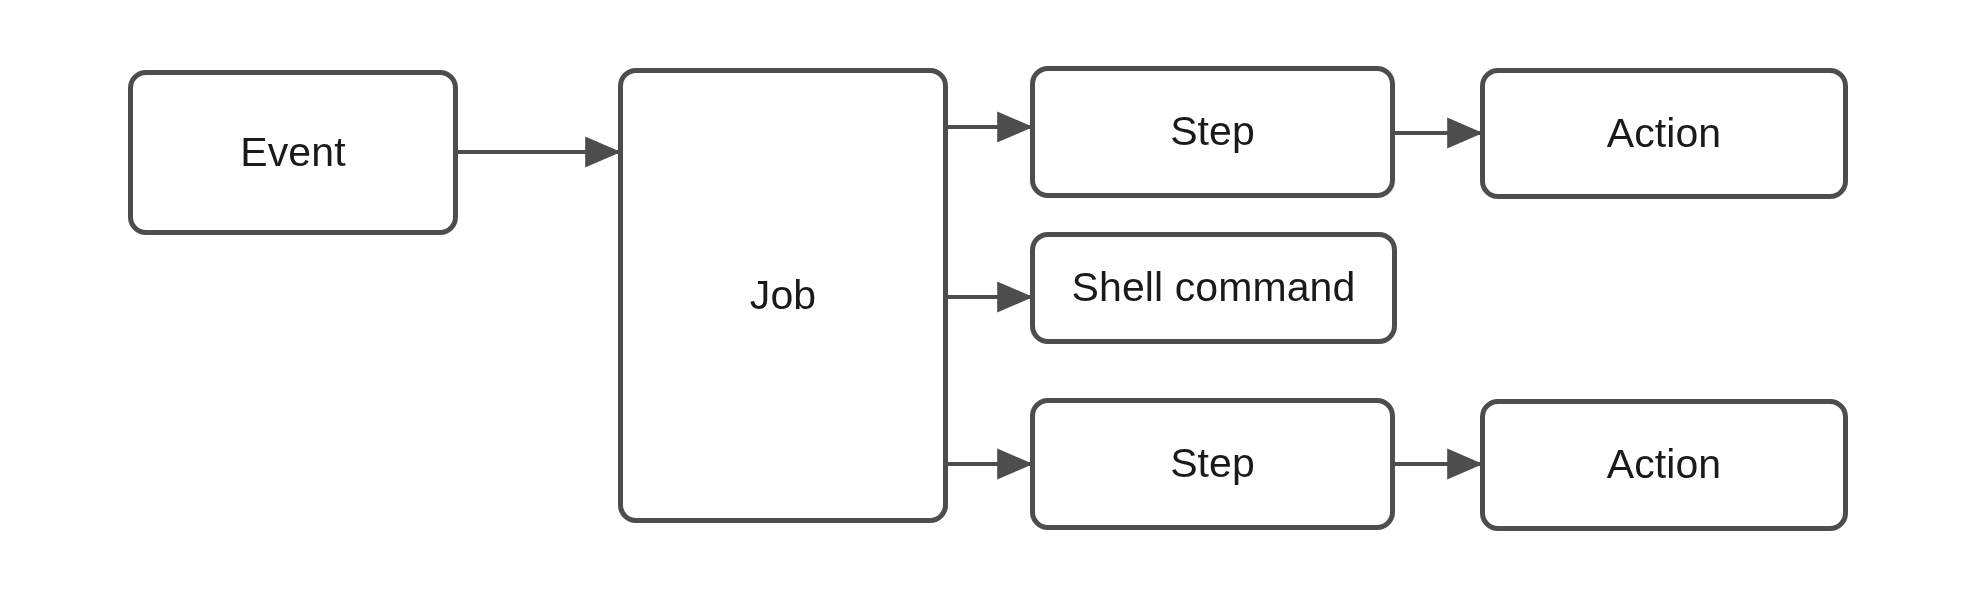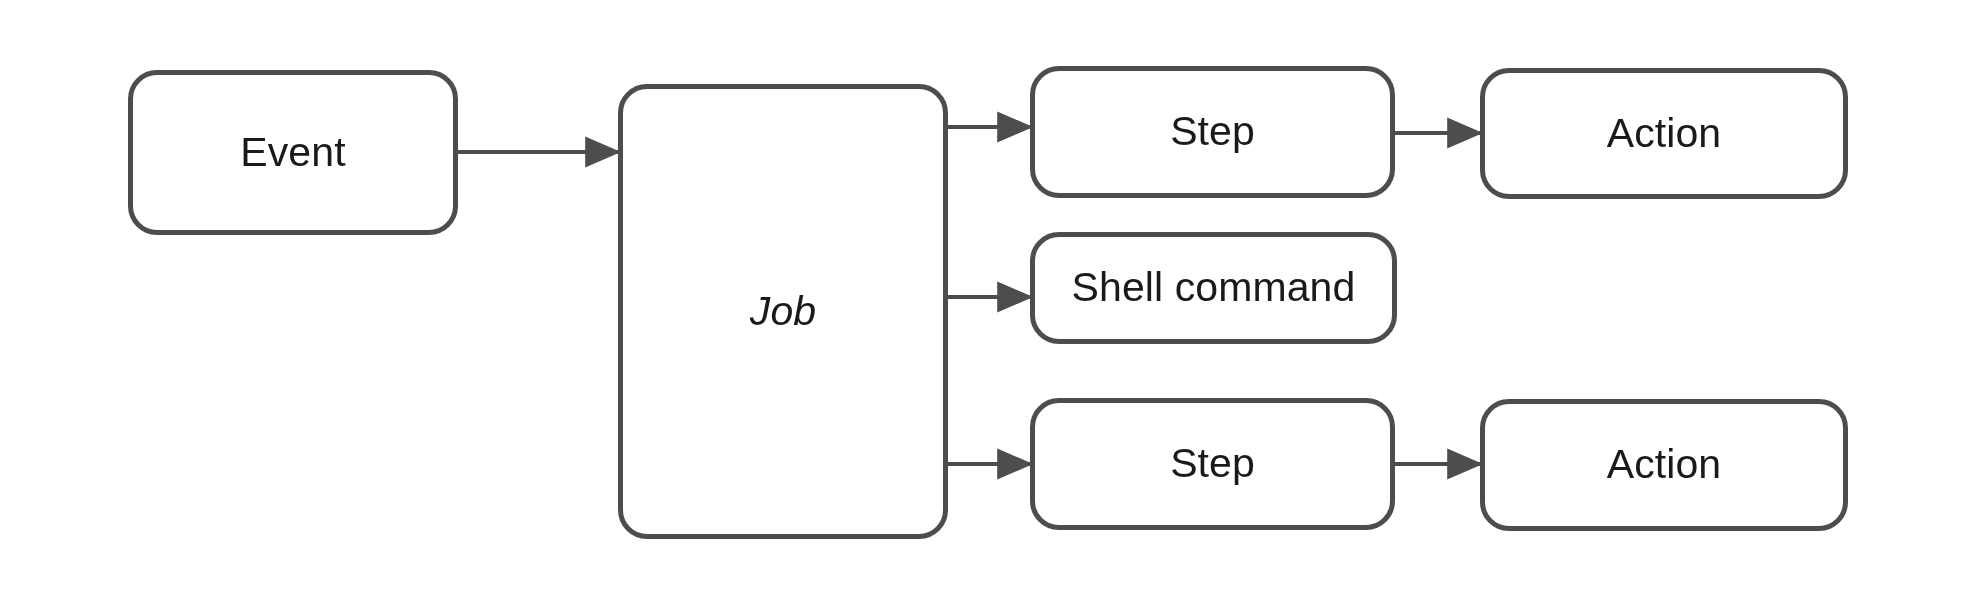--- a/index.html
+++ b/index.html
@@ -16,21 +16,21 @@
     width: 1977px;
     height: 599px;
     background: #ffffff;
     overflow: hidden;
   }
   .node {
     position: absolute;
     box-sizing: border-box;
     background: #ffffff;
     border: 5px solid #4d4d4d;
-    border-radius: 29px;
+    border-radius: 18px;
     display: flex;
     align-items: center;
     justify-content: center;
     text-align: center;
   }
   .node-label {
     font-family: "Liberation Sans", sans-serif;
     font-size: 41px;
     line-height: 1.1;
     color: #1a1a1a;
@@ -65,21 +65,21 @@
         <line x1="948" y1="464" x2="1030" y2="464" stroke="#4d4d4d" stroke-width="4" marker-end="url(#arrowhead)"></line>
         <line x1="1395" y1="133" x2="1480" y2="133" stroke="#4d4d4d" stroke-width="4" marker-end="url(#arrowhead)"></line>
         <line x1="1395" y1="464" x2="1480" y2="464" stroke="#4d4d4d" stroke-width="4" marker-end="url(#arrowhead)"></line>
       </g>
   </svg>
 
   <div class="node" style="left:128px; top:70px; width:330px; height:165px;">
     <span class="node-label">Event</span>
   </div>
 
-  <div class="node" style="left:618px; top:84px; width:330px; height:455px;font-style:italic;">
+  <div class="node" style="left:618px; top:68px; width:330px; height:455px;">
     <span class="node-label">Job</span>
   </div>
 
   <div class="node" style="left:1030px; top:66px; width:365px; height:132px;">
     <span class="node-label">Step</span>
   </div>
 
   <div class="node" style="left:1480px; top:68px; width:368px; height:131px;">
     <span class="node-label">Action</span>
   </div>

